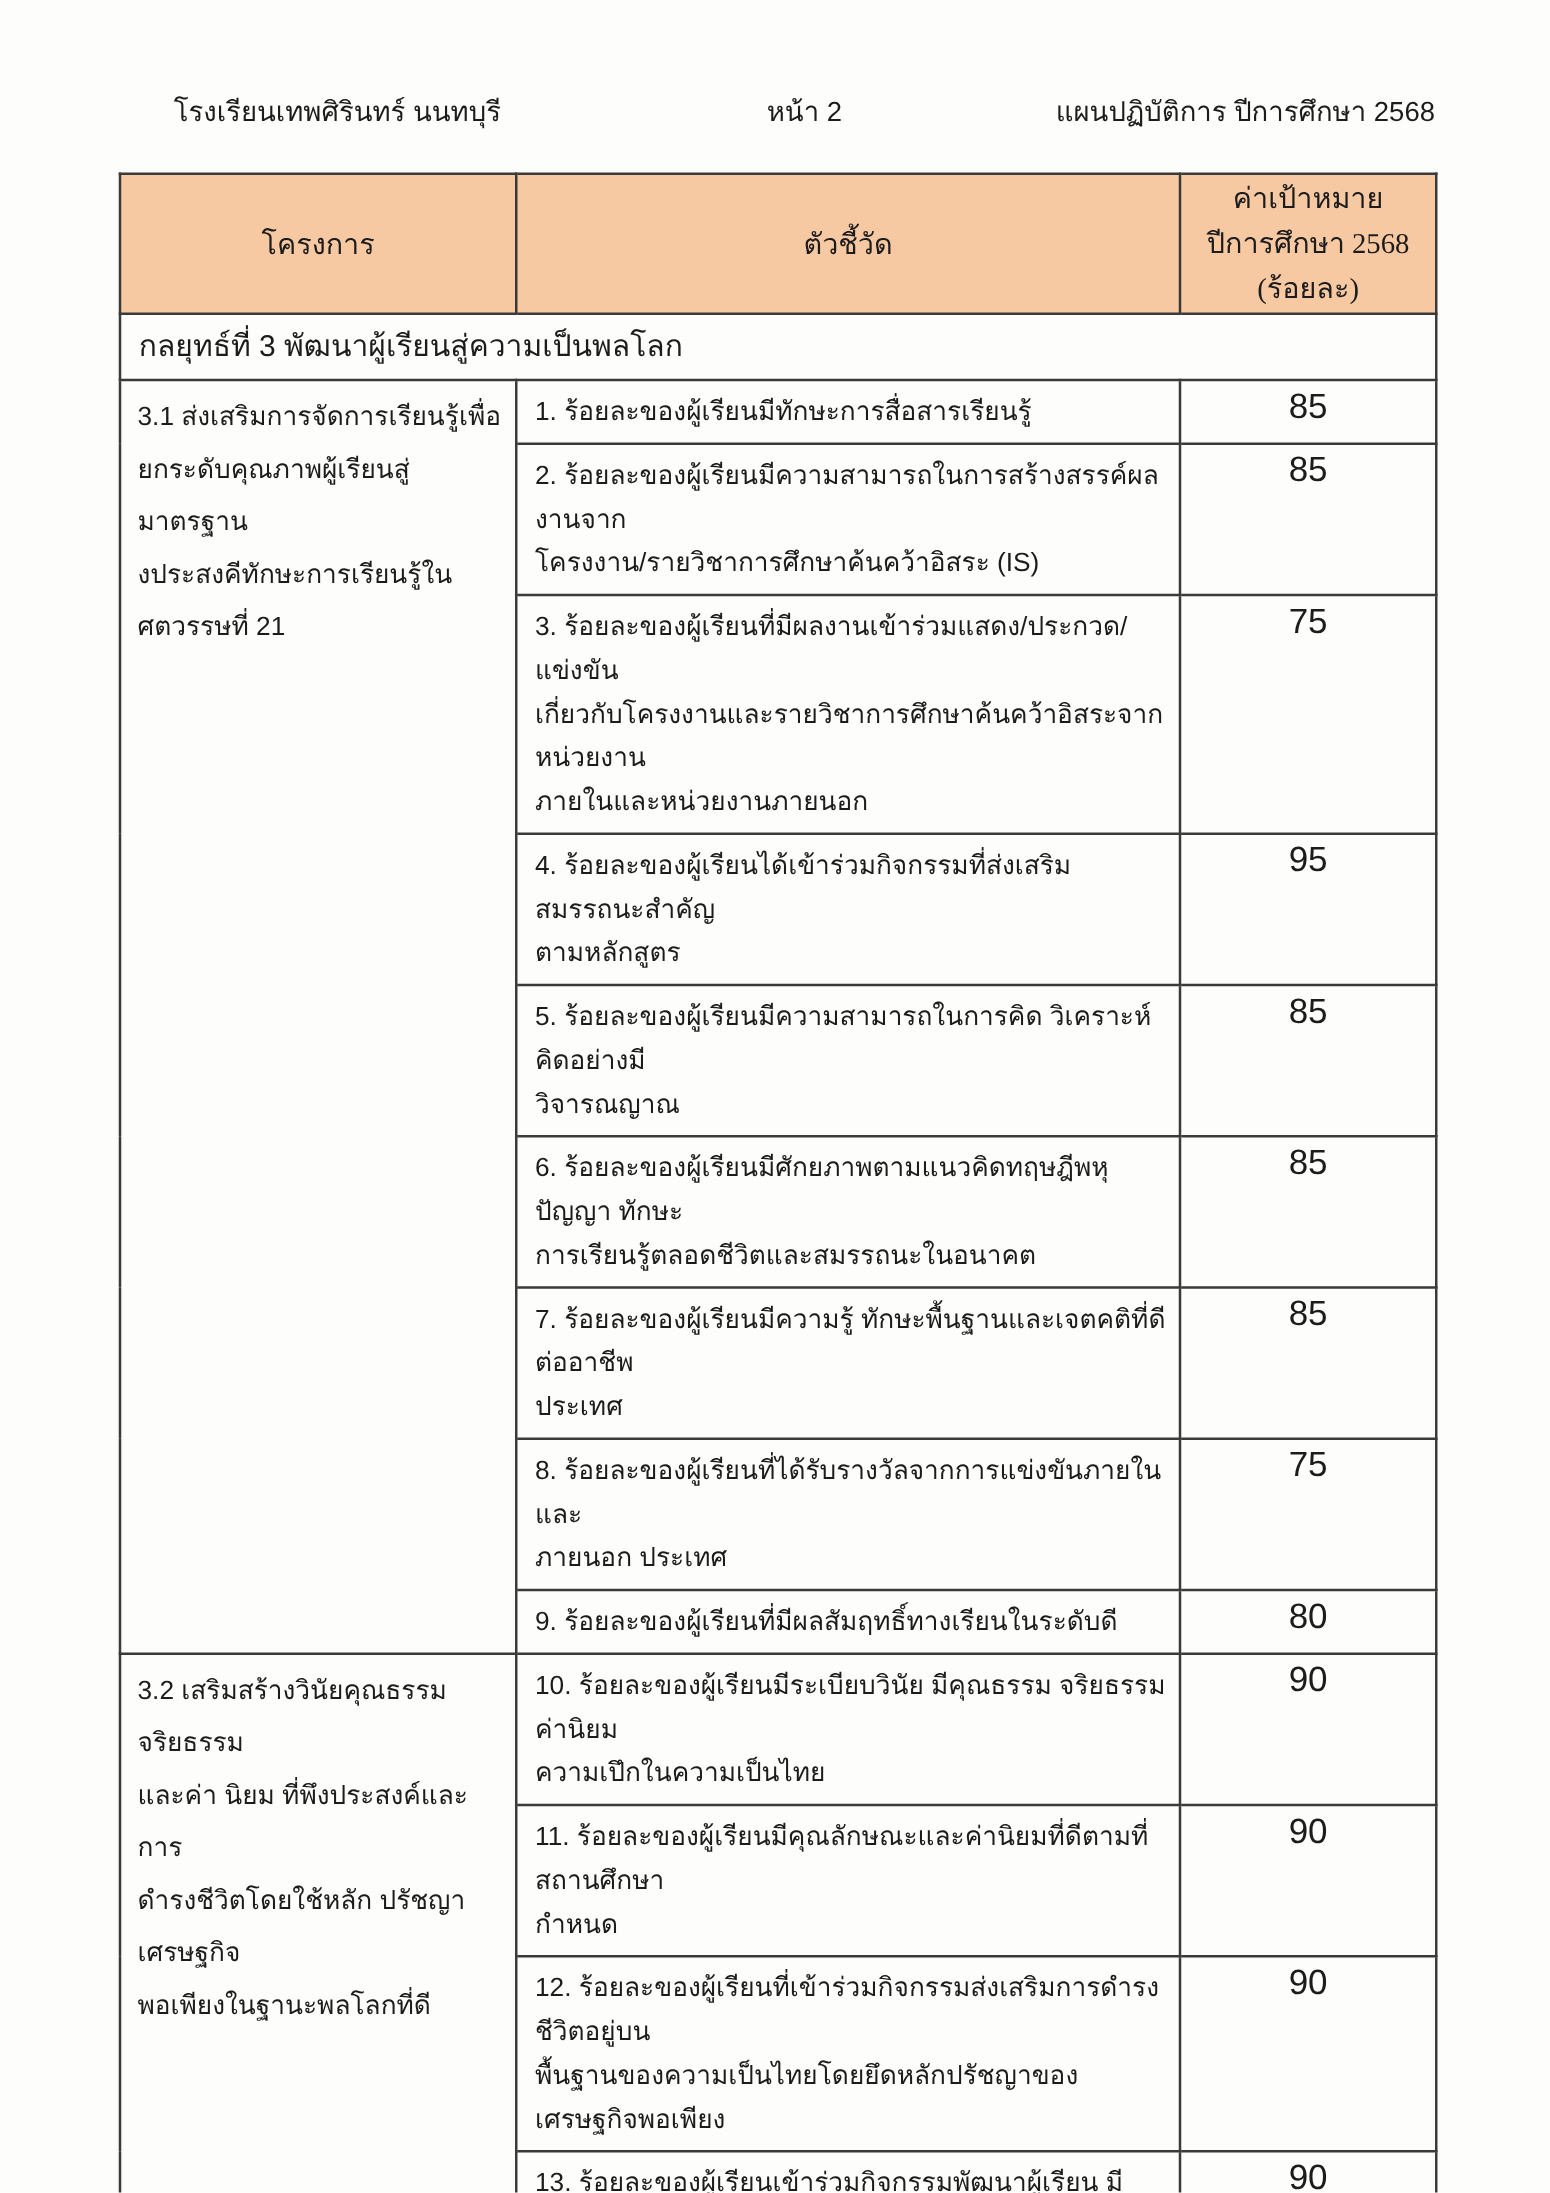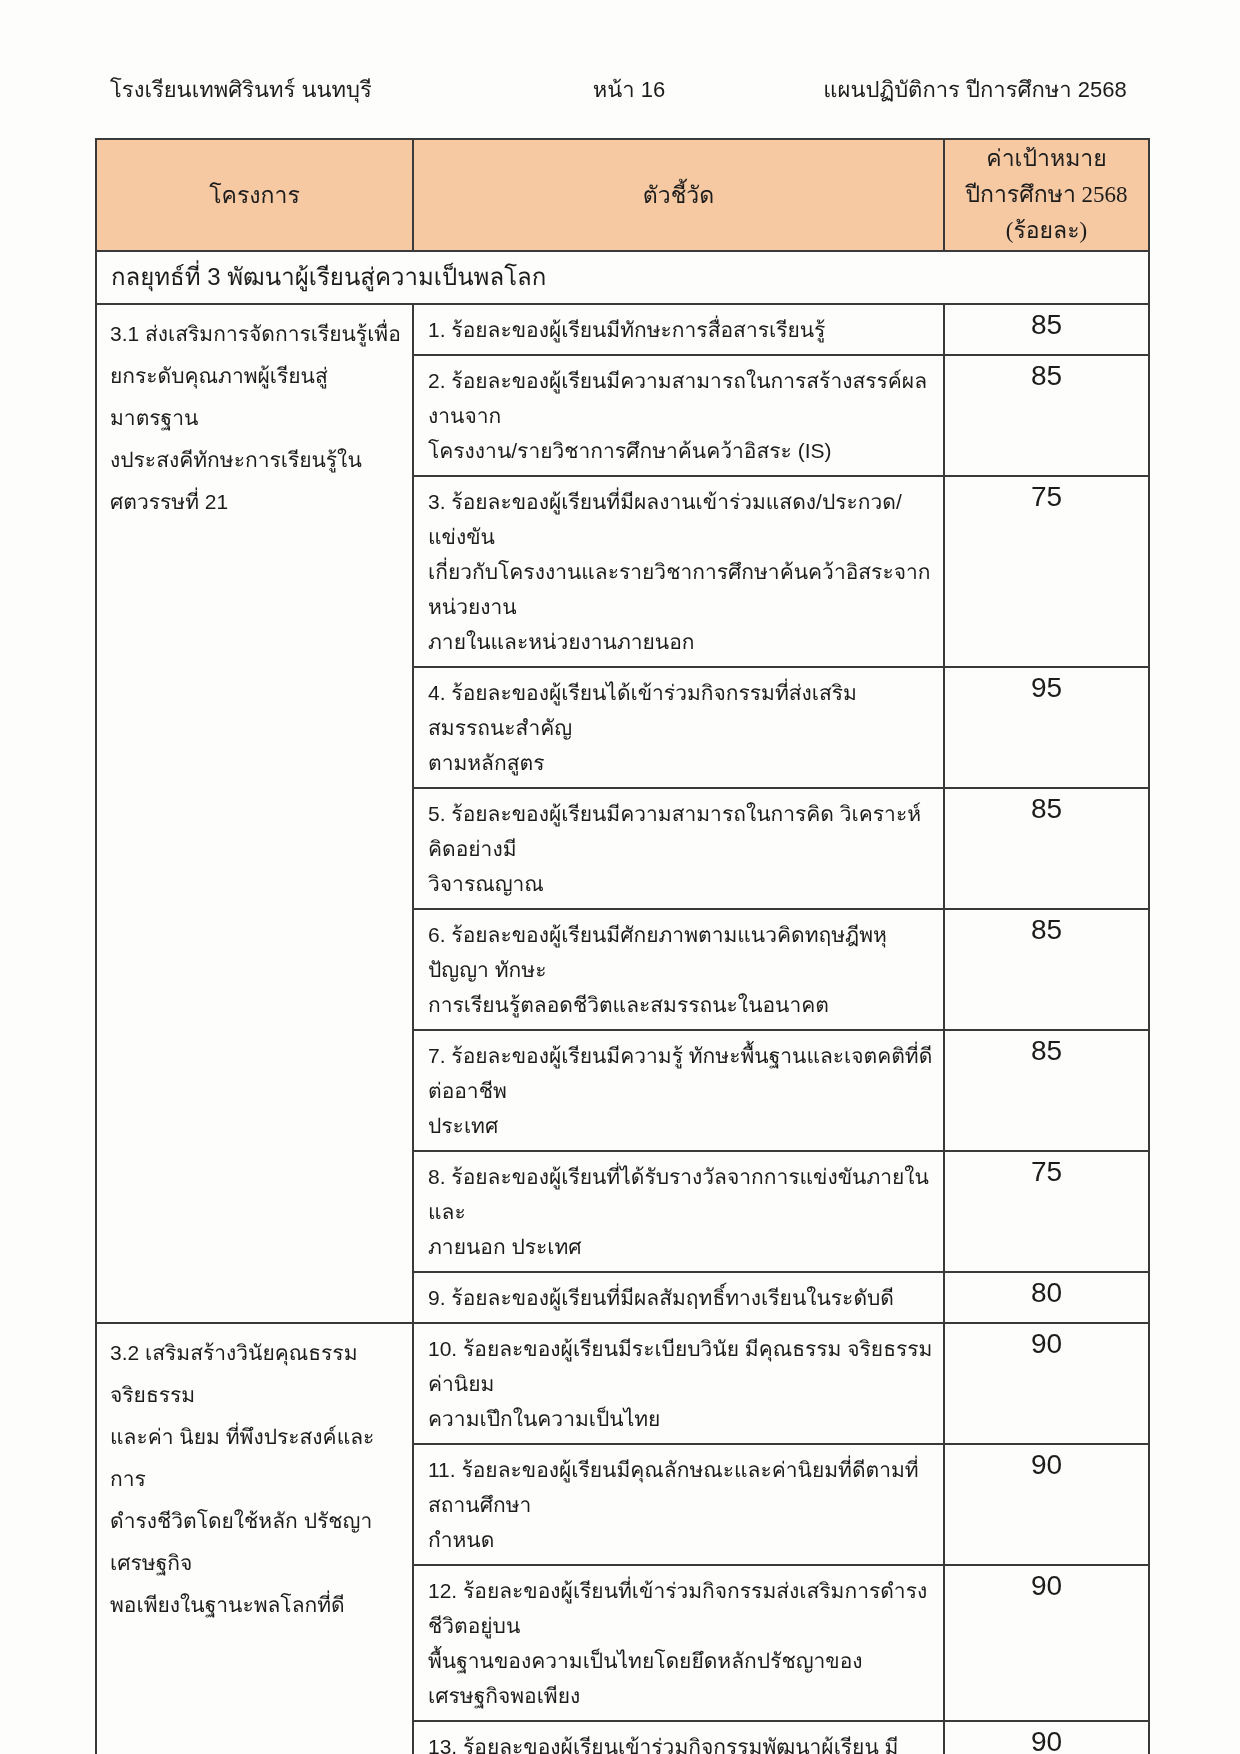--- a/index.html
+++ b/index.html
@@ -12,23 +12,23 @@
   }
   .page{
     position:absolute;inset:0;background:#fdfdfb;
   }
   
   .topbar{
     position:absolute;top:72px;left:110px;right:92px;
     display:flex;align-items:baseline;
     font-size:22px;
   }
-  .topbar .left{flex:1;text-align:left;}
+  .topbar .left{flex:1;text-align:left;margin-left:29px;}
   .topbar .center{flex:1;text-align:center;}
-  .topbar .right{flex:1;text-align:center;}
+  .topbar .right{flex:1;text-align:right;}
 
   
   table.plan{
     position:absolute;top:138px;left:95px;
     width:1053px;
     border-collapse:collapse;
     table-layout:fixed;
   }
   col.c1{width:317px;}
   col.c2{width:531px;}
@@ -71,21 +71,21 @@
     padding-top:4px;
   }
 </style>
 </head>
 <body>
 
 <div class="page">
 
   <div class="topbar">
     <span class="left">โรงเรียนเทพศิรินทร์ นนทบุรี</span>
-    <span class="center">หน้า 16</span>
+    <span class="center">หน้า 2</span>
     <span class="right">แผนปฏิบัติการ ปีการศึกษา 2568</span>
   </div>
 
   <table class="plan">
     <colgroup>
         <col class="c1">
         <col class="c2">
         <col class="c3">
       </colgroup>
     <thead>

